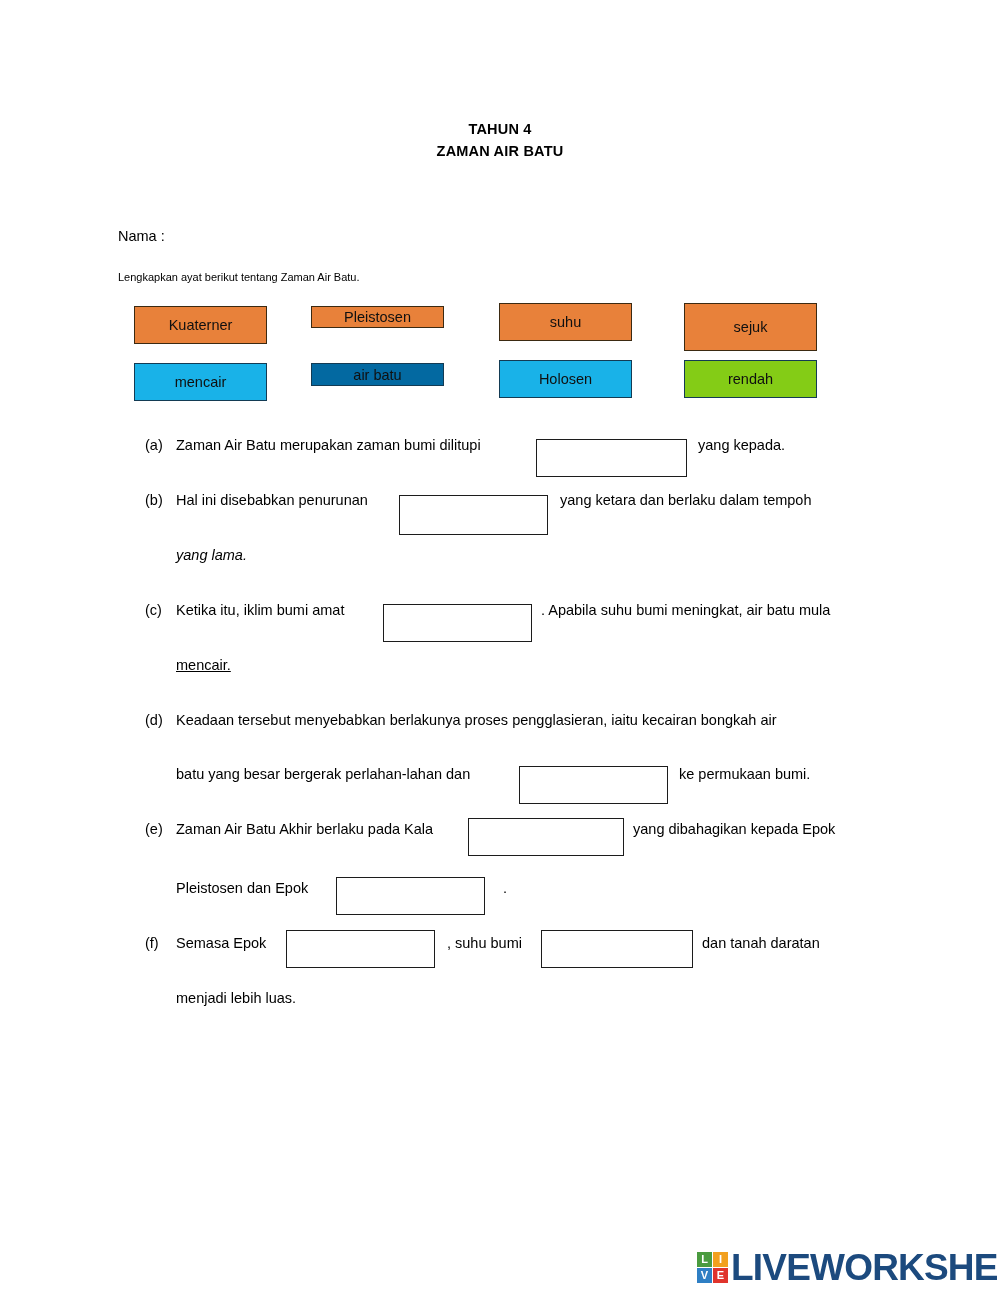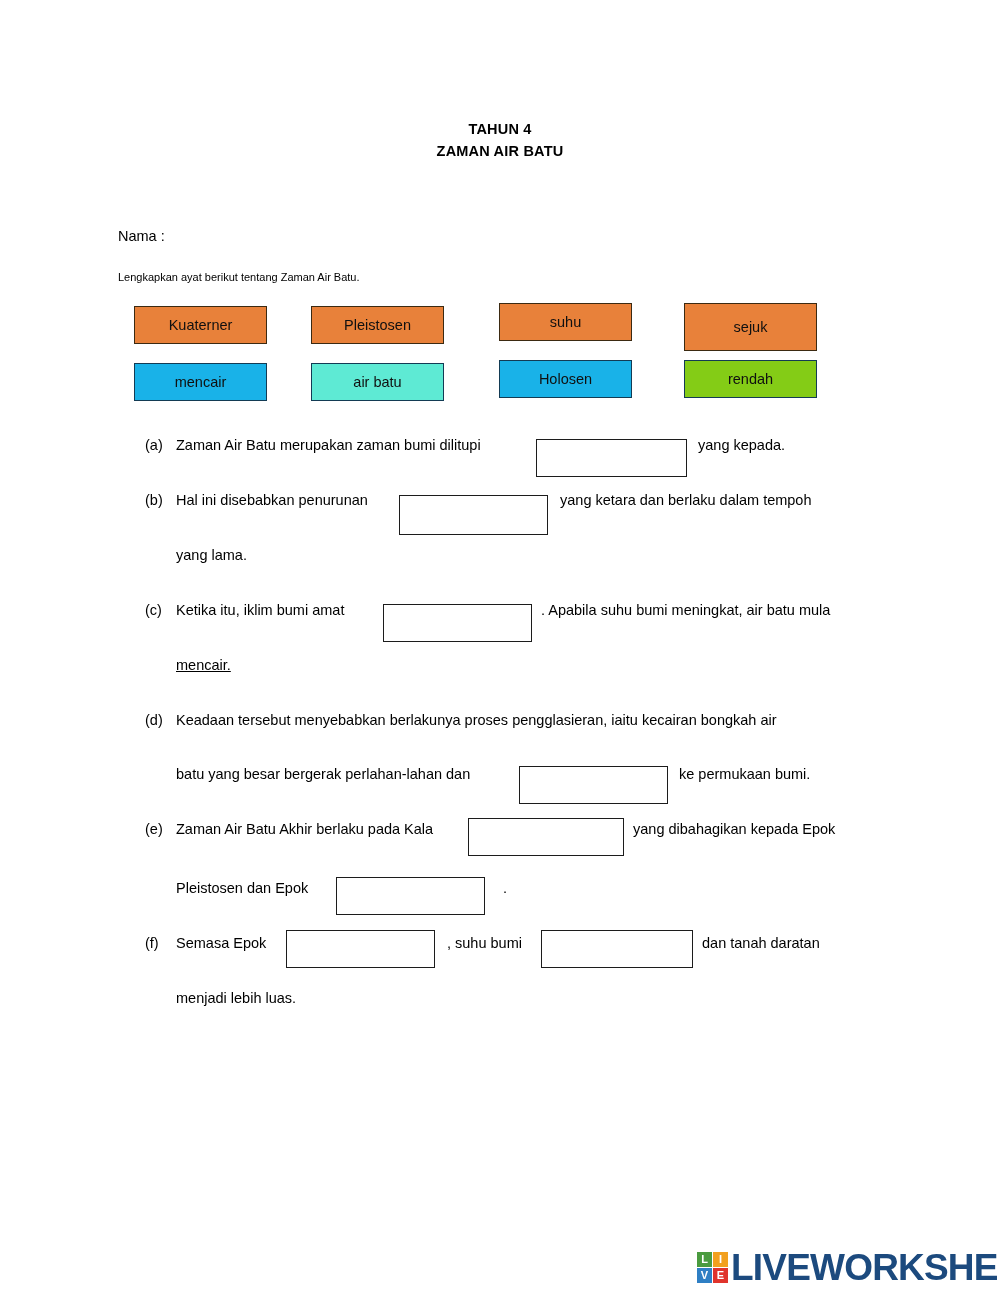--- a/index.html
+++ b/index.html
@@ -125,39 +125,39 @@
 <div class="header">
   <div class="hline">TAHUN 4</div>
   <div class="hline">ZAMAN AIR BATU</div>
 </div>
 
 <div class="nama">Nama :</div>
 <div class="instruction">Lengkapkan ayat berikut tentang Zaman Air Batu.</div>
 
 <div class="wordbank" id="word-bank">
     <div class="chip" style="left: 134px; top: 10px; width: 133px; height: 38px; background: rgb(232, 129, 58);">Kuaterner</div>
-    <div class="chip" style="left: 311px; top: 10px; width: 133px; height: 38px; background: rgb(232, 129, 58);">Pleistosen</div>
+    <div class="chip" style="left: 311px; top: 10px; width: 133px; height: 22px; background: rgb(232, 129, 58);">Pleistosen</div>
     <div class="chip" style="left: 499px; top: 7px; width: 133px; height: 38px; background: rgb(232, 129, 58);">suhu</div>
     <div class="chip" style="left: 684px; top: 7px; width: 133px; height: 48px; background: rgb(232, 129, 58);">sejuk</div>
     <div class="chip blue" style="left: 134px; top: 67px; width: 133px; height: 38px; background: rgb(25, 178, 232);">mencair</div>
-    <div class="chip blue" style="left: 311px; top: 67px; width: 133px; height: 38px; background: #5eead4;">air batu</div>
+    <div class="chip blue" style="left: 311px; top: 67px; width: 133px; height: 23px; background: #0369a1;">air batu</div>
     <div class="chip blue" style="left: 499px; top: 64px; width: 133px; height: 38px; background: rgb(25, 178, 232);">Holosen</div>
     <div class="chip blue" style="left: 684px; top: 64px; width: 133px; height: 38px; background: #84cc16;">rendah</div>
   </div>
 
 <div id="questions-root">
     <div class="qlabel" style="top: 437px;">(a)</div>
     <div class="seg" style="left: 176px; top: 437px;">Zaman Air Batu merupakan zaman bumi dilitupi</div>
     <div class="blank" style="left: 536px; top: 439px; width: 151px; height: 38px;"></div>
     <div class="seg" style="left: 698px; top: 437px;">yang kepada.</div>
     <div class="qlabel" style="top: 492px;">(b)</div>
     <div class="seg" style="left: 176px; top: 492px;">Hal ini disebabkan penurunan</div>
     <div class="blank" style="left: 399px; top: 495px; width: 149px; height: 40px;"></div>
     <div class="seg" style="left: 560px; top: 492px;">yang ketara dan berlaku dalam tempoh</div>
-    <div class="seg" style="left: 176px; top: 547px;">yang lama.</div>
+    <div class="seg" style="left: 176px; top: 547px; font-style: italic;">yang lama.</div>
     <div class="qlabel" style="top: 602px;">(c)</div>
     <div class="seg" style="left: 176px; top: 602px;">Ketika itu, iklim bumi amat</div>
     <div class="blank" style="left: 383px; top: 604px; width: 149px; height: 38px;"></div>
     <div class="seg" style="left: 541px; top: 602px;">. Apabila suhu bumi meningkat, air batu mula</div>
     <div class="seg" style="left: 176px; top: 657px; text-decoration: underline;">mencair.</div>
     <div class="qlabel" style="top: 712px;">(d)</div>
     <div class="seg" style="left: 176px; top: 712px;">Keadaan tersebut menyebabkan berlakunya proses pengglasieran, iaitu kecairan bongkah air</div>
     <div class="seg" style="left: 176px; top: 766px;">batu yang besar bergerak perlahan-lahan dan</div>
     <div class="blank" style="left: 519px; top: 766px; width: 149px; height: 38px;"></div>
     <div class="seg" style="left: 679px; top: 766px;">ke permukaan bumi.</div>

